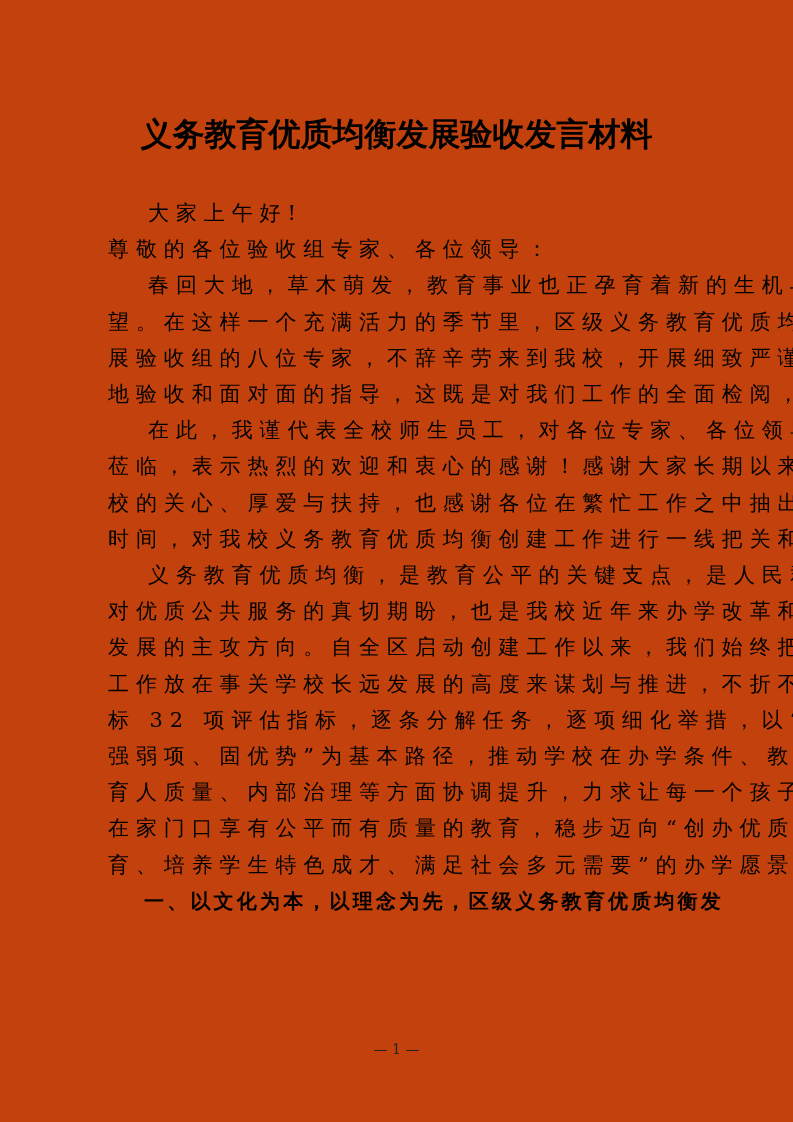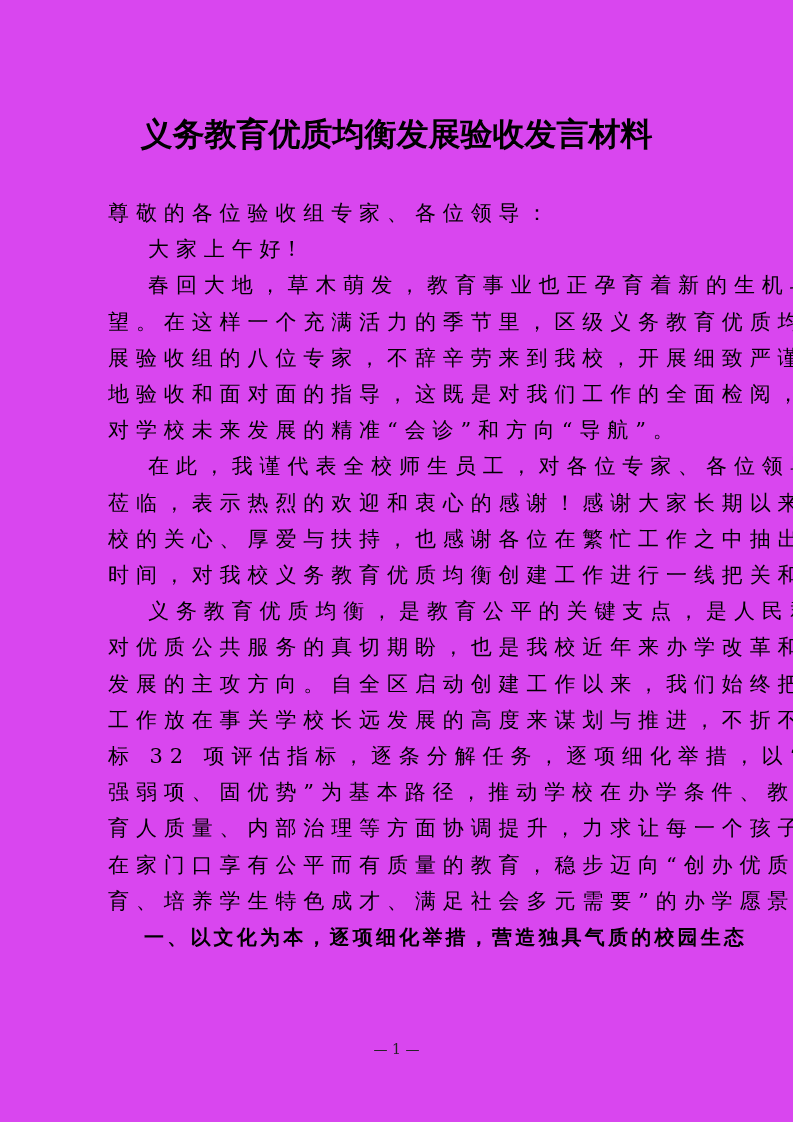--- a/index.html
+++ b/index.html
@@ -12,21 +12,21 @@
       height: 1122px;
       position: relative;
       overflow: hidden;
       color: #000;
     }
     .page {
       position: absolute;
       left: 0; top: 0;
       width: 793px;
       height: 1122px;
-      background: #d946ef;
+      background: #c2410c;
     }
     .title {
       position: absolute;
       left: 0;
       width: 793px;
       top: 112px;
       text-align: center;
       font-family: "DejaVu Sans", "Liberation Sans", sans-serif;
       font-weight: bold;
       font-size: 32px;
@@ -83,33 +83,32 @@
 </head>
 <body>
 
 <div class="page">
 
   <h1 class="title">义务教育优质均衡发展验收发言材料</h1>
 
   <div class="body">
 
     <p>
-      <span class="line last">尊敬的各位验收组专家、各位领导：</span>
+      <span class="line last" style="padding-left:40px">大家上午好!</span>
     </p>
 
     <p>
-      <span class="line last" style="padding-left:40px">大家上午好!</span>
+      <span class="line last">尊敬的各位验收组专家、各位领导：</span>
     </p>
 
     <p>
       <span class="line" style="padding-left:40px">春回大地，草木萌发，教育事业也正孕育着新的生机与希</span>
       <span class="line">望。在这样一个充满活力的季节里，区级义务教育优质均衡发</span>
       <span class="line">展验收组的八位专家，不辞辛劳来到我校，开展细致严谨的实</span>
       <span class="line">地验收和面对面的指导，这既是对我们工作的全面检阅，更是</span>
-      <span class="line last">对学校未来发展的精准“会诊”和方向“导航”。</span>
     </p>
 
     <p>
       <span class="line" style="padding-left:40px">在此，我谨代表全校师生员工，对各位专家、各位领导的</span>
       <span class="line">莅临，表示热烈的欢迎和衷心的感谢！感谢大家长期以来对我</span>
       <span class="line">校的关心、厚爱与扶持，也感谢各位在繁忙工作之中抽出宝贵</span>
       <span class="line">时间，对我校义务教育优质均衡创建工作进行一线把关和悉心</span>
     </p>
 
     <p>
@@ -118,20 +117,20 @@
       <span class="line">发展的主攻方向。自全区启动创建工作以来，我们始终把这项</span>
       <span class="line">工作放在事关学校长远发展的高度来谋划与推进，不折不扣对</span>
       <span class="line">标 32 项评估指标，逐条分解任务，逐项细化举措，以“补短板、</span>
       <span class="line">强弱项、固优势”为基本路径，推动学校在办学条件、教师队伍、</span>
       <span class="line">育人质量、内部治理等方面协调提升，力求让每一个孩子都能</span>
       <span class="line">在家门口享有公平而有质量的教育，稳步迈向“创办优质特色教</span>
       <span class="line last">育、培养学生特色成才、满足社会多元需要”的办学愿景。</span>
     </p>
 
     <p>
-      <span class="line last heading">一、以文化为本，逐项细化举措，营造独具气质的校园生态</span>
+      <span class="line last heading">一、以文化为本，以理念为先，区级义务教育优质均衡发</span>
     </p>
 
   </div>
 
   <div class="footer">— 1 —</div>
 
 </div>
 
 </body></html>

